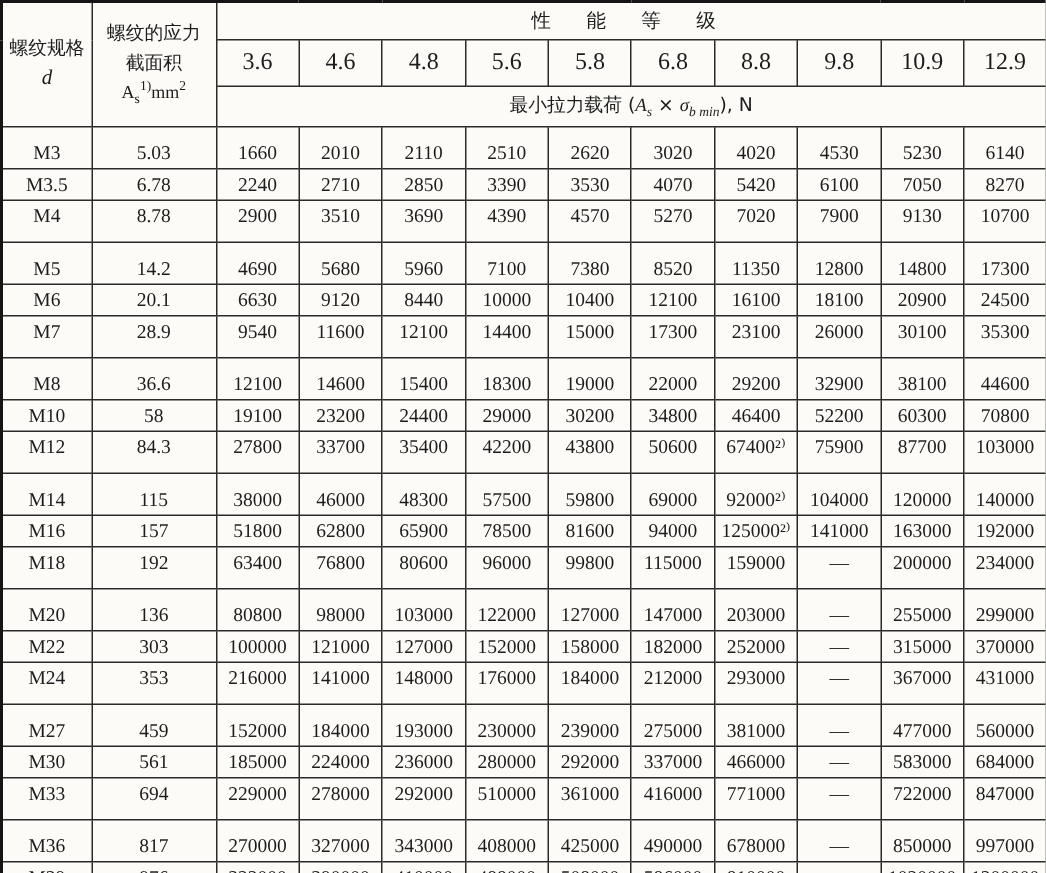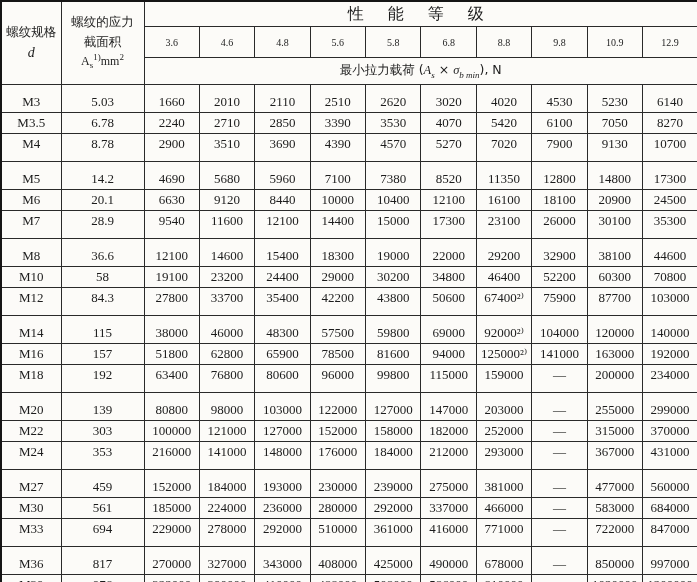--- a/index.html
+++ b/index.html
@@ -41,28 +41,28 @@
     font-family: "DejaVu Sans", "Liberation Sans", sans-serif;
     font-size: 12.5px;
     line-height: 1.55;
   }
   thead .sym-d {
     font-family: "Liberation Serif", serif;
     font-style: italic;
     font-size: 14px;
   }
   th.grade-title {
-    font-family: Liberation Serif, serif;
-    font-size: 16px;
+    font-family: Liberation Sans, sans-serif;
+    font-size: 13px;
     letter-spacing: 10px;
     height: 24px;
     margin-left: 11px;
   }
   tr.grade-row th {
-    font-size: 10px;
+    font-size: 16px;
     height: 30px;
     margin-left: 40px;
   }
   th.load-title {
     font-family: "DejaVu Sans", "Liberation Sans", sans-serif;
     font-size: 12.5px;
     height: 26px;
   }
   th.load-title .frm {
     font-family: "Liberation Serif", serif;
@@ -298,21 +298,21 @@
           <td>115000</td>
           <td>159000</td>
           <td>—</td>
           <td>200000</td>
           <td>234000</td>
         </tr>
       </tbody>
       <tbody>
         <tr>
           <td>M20</td>
-          <td>139</td>
+          <td>136</td>
           <td>80800</td>
           <td>98000</td>
           <td>103000</td>
           <td>122000</td>
           <td>127000</td>
           <td>147000</td>
           <td>203000</td>
           <td>—</td>
           <td>255000</td>
           <td>299000</td>

